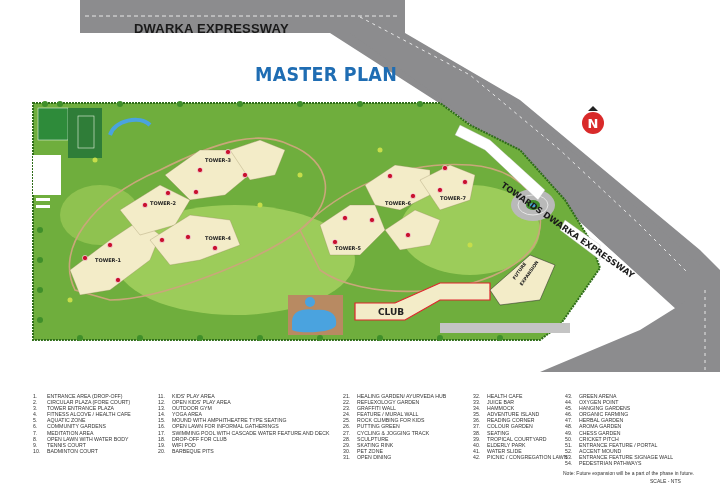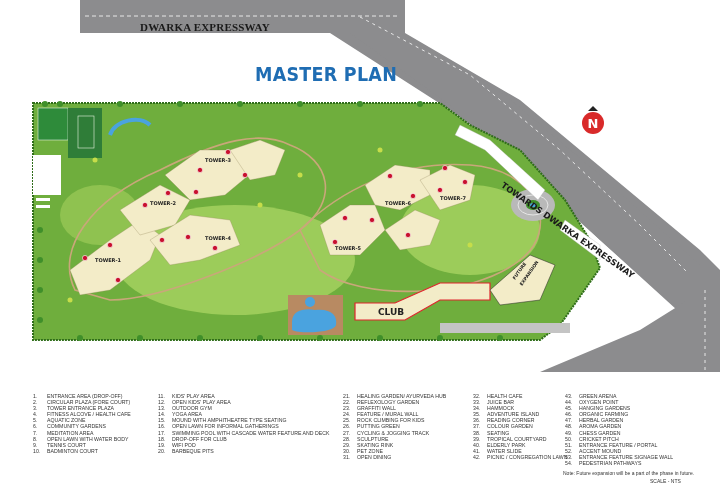--- a/index.html
+++ b/index.html
@@ -1,19 +1,19 @@
 <!DOCTYPE html>
 <html><head>
 <meta charset="utf-8">
 <style>
   html, body { margin:0; padding:0; background:#ffffff; }
   body { width:720px; height:502px; position:relative; overflow:hidden; font-family:"Liberation Sans", sans-serif; }
   .plan { position:absolute; left:0; top:0; width:720px; height:380px; }
   .title { position:absolute; left:255px; top:63px; font-family:"DejaVu Sans", sans-serif; font-weight:bold; font-size:19px; color:#1f6db3; letter-spacing:0.3px; transform:scaleX(0.92); transform-origin:left top; }
-  .road-label { position:absolute; left:140px; top:21px; font-family:Liberation Serif, serif; font-weight:bold; font-size:11px; color:#1a1a1a; letter-spacing:0.2px; }
+  .road-label { position:absolute; left:134px; top:21px; font-family:Liberation Sans, sans-serif; font-weight:bold; font-size:13px; color:#1a1a1a; letter-spacing:0.2px; }
   .road-label-diag { position:absolute; left:505px; top:180px; font-family:"DejaVu Sans", sans-serif; font-weight:bold; font-size:8.5px; color:#1a1a1a; transform:rotate(35deg); transform-origin:left top; white-space:nowrap; }
   .north { position:absolute; left:582px; top:106px; width:22px; height:30px; }
   .north .arrow { width:0; height:0; border-left:5px solid transparent; border-right:5px solid transparent; border-bottom:5px solid #222; margin:0 auto 1px auto; }
   .north .disc { width:22px; height:22px; border-radius:50%; background:#d92a2a; color:#fff; font-weight:bold; font-size:13px; display:flex; align-items:center; justify-content:center; font-family:"DejaVu Sans", sans-serif; }
   .legend { position:absolute; top:393px; font-size:5.2px; color:#333; line-height:6.1px; }
   .legend .row { display:flex; white-space:nowrap; }
   .legend .num { width:14px; flex:none; }
   .col1 { left:33px; } .col2 { left:158px; } .col3 { left:343px; } .col4 { left:473px; } .col5 { left:565px; }
   .note { position:absolute; left:563px; top:470px; font-size:5px; color:#333; }
   .scale { position:absolute; left:650px; top:478px; font-size:5px; color:#333; }

